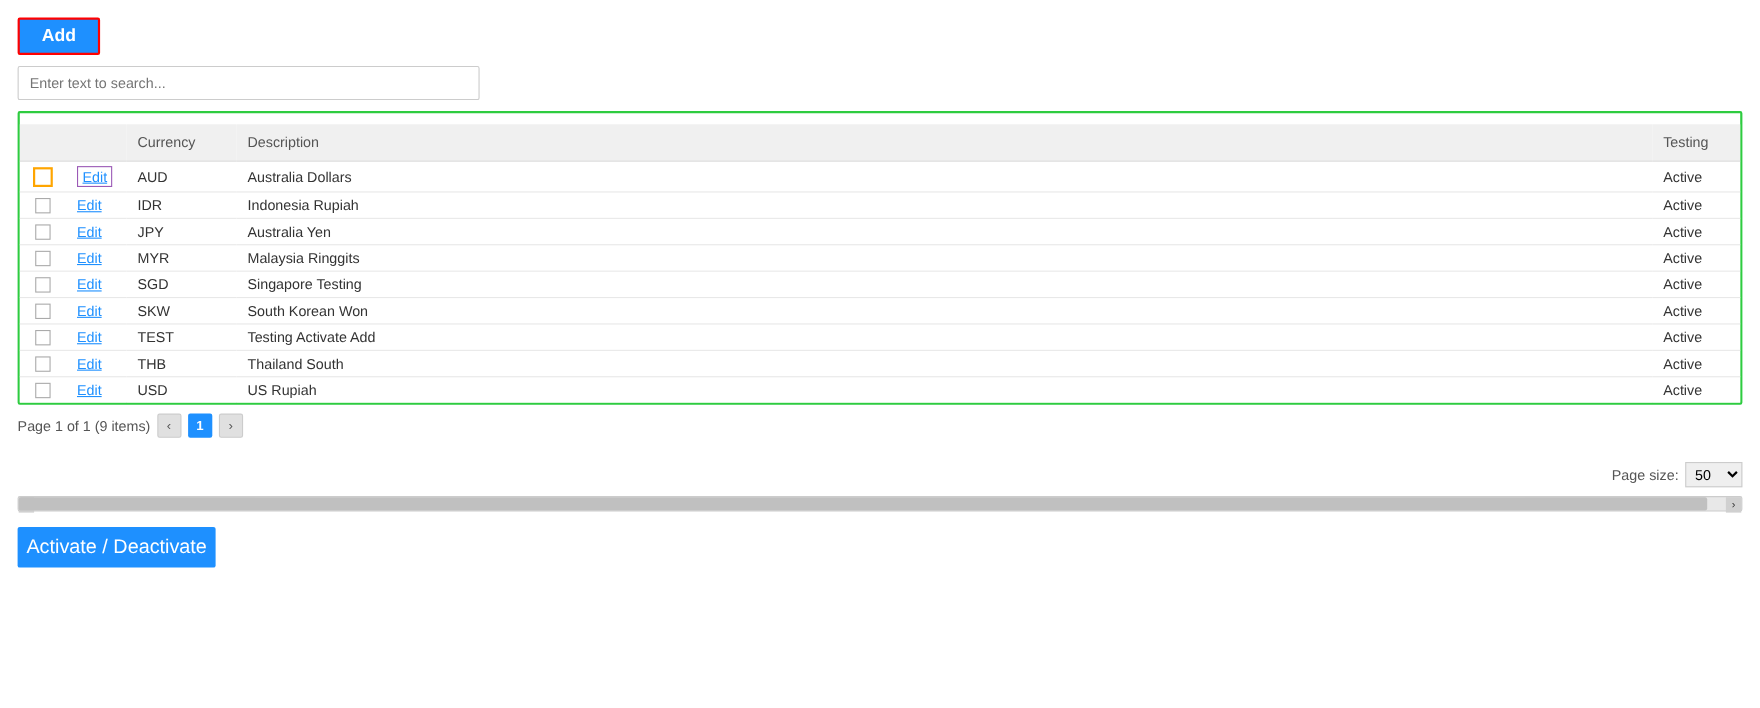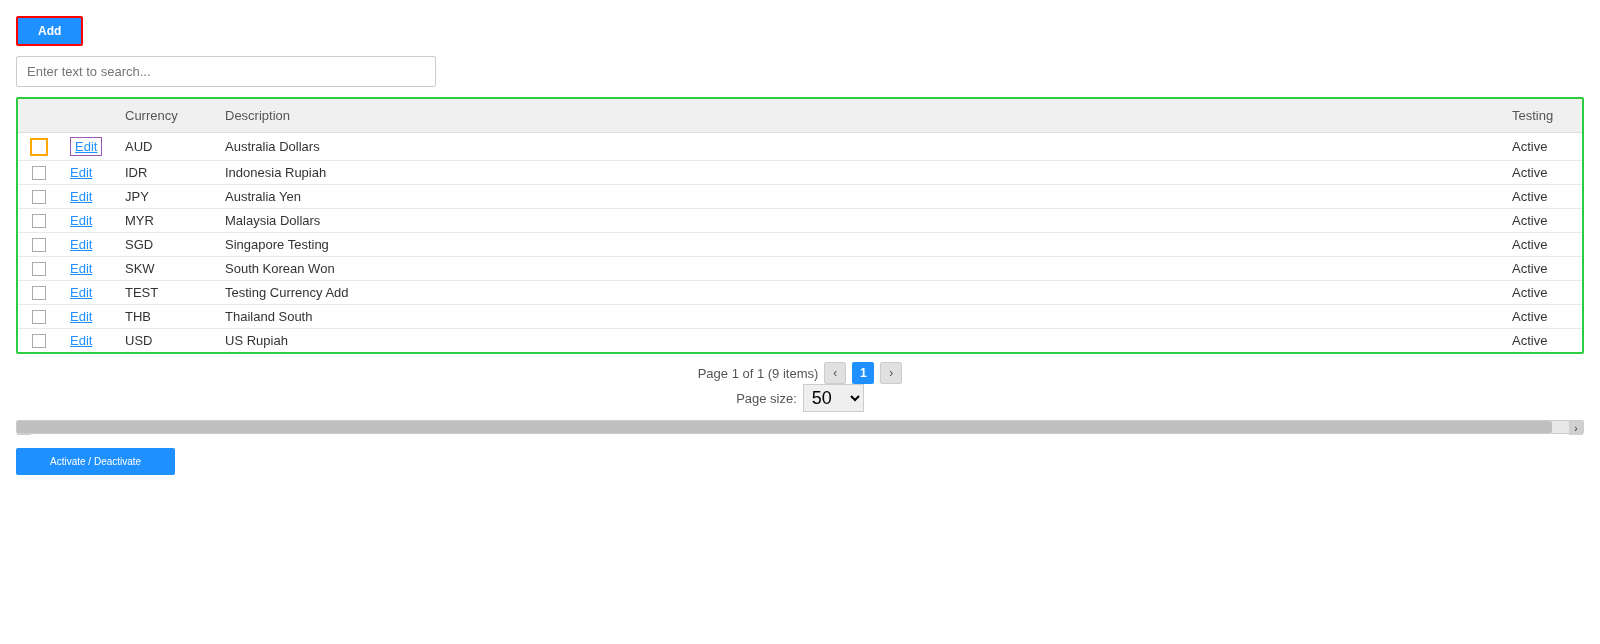--- a/index.html
+++ b/index.html
@@ -13,21 +13,21 @@
       background: #fff;
       min-height: 644px;
       padding: 16px;
       position: relative;
     }
     .add-button {
       background: #1e90ff;
       color: #fff;
       border: 2px solid red;
       padding: 6px 20px;
-      font-size: 12px;
+      font-size: 16px;
       cursor: pointer;
       font-weight: bold;
       border-radius: 2px;
       margin-bottom: 10px;
     }
     .search-bar {
       width: 420px;
       padding: 7px 10px;
       border: 1px solid #ccc;
       border-radius: 2px;
@@ -36,20 +36,21 @@
       margin-bottom: 10px;
       display: block;
     }
     .table-container {
       border: 2px solid #2ecc40;
       border-radius: 2px;
     }
     table {
       width: 100%;
       border-collapse: collapse;
+      margin-top: 10px;
     }
     thead tr {
       background: #f0f0f0;
     }
     thead th {
       padding: 9px 10px;
       text-align: left;
       font-weight: normal;
       color: #555;
       border-bottom: 1px solid #ddd;
@@ -104,26 +105,25 @@
       color: #1e90ff;
       text-decoration: underline;
       cursor: pointer;
       font-size: 13px;
       border: 1px solid #9b59b6;
       padding: 1px 4px;
       display: inline-block;
     }
     .pagination-bar {
       display: flex;
-      align-items: center;
+      align-items: flex-start;
       justify-content: space-between;
       margin-top: 8px;
       font-size: 13px;
       color: #555;
-      flex-direction: column;
     }
     .pagination-left {
       display: flex;
       align-items: center;
       gap: 6px;
     }
     .page-nav {
       width: 22px;
       height: 22px;
       background: #e0e0e0;
@@ -144,25 +144,26 @@
       align-items: center;
       justify-content: center;
       border-radius: 2px;
       font-size: 12px;
       font-weight: bold;
     }
     .pagination-right {
       display: flex;
       align-items: center;
       gap: 6px;
+      margin-top: 44px;
     }
     .page-size-select {
       border: 1px solid #ccc;
       padding: 2px 4px;
-      font-size: 18px;
+      font-size: 13px;
     }
     .scrollbar-container {
       margin-top: 8px;
       height: 14px;
       background: #e8e8e8;
       border: 1px solid #ccc;
       border-radius: 2px;
       position: relative;
     }
     .scrollbar-thumb {
@@ -174,22 +175,22 @@
       background: #c0c0c0;
       border-radius: 2px;
     }
     .bottom-bar {
       margin-top: 14px;
     }
     .activate-button {
       background: #1e90ff;
       color: #fff;
       border: none;
-      padding: 8px 34px;
-      font-size: 10px;
+      padding: 8px 8px;
+      font-size: 18px;
       cursor: pointer;
       border-radius: 2px;
     }
     .scroll-arrow {
       position: absolute;
       right: 0;
       top: 0;
       width: 14px;
       height: 14px;
       background: #d0d0d0;
@@ -271,21 +272,21 @@
             <td class="col-status">Active</td>
           </tr>
           <tr>
             <td class="col-check">
               <div class="checkbox-cell">
                 <span class="checkbox-plain"></span>
               </div>
             </td>
             <td class="col-edit"><a class="edit-link" href="#">Edit</a></td>
             <td class="col-currency">MYR</td>
-            <td class="col-description">Malaysia Dollars</td>
+            <td class="col-description">Malaysia Ringgits</td>
             <td class="col-status">Active</td>
           </tr>
           <tr>
             <td class="col-check">
               <div class="checkbox-cell">
                 <span class="checkbox-plain"></span>
               </div>
             </td>
             <td class="col-edit"><a class="edit-link" href="#">Edit</a></td>
             <td class="col-currency">SGD</td>
@@ -304,21 +305,21 @@
             <td class="col-status">Active</td>
           </tr>
           <tr>
             <td class="col-check">
               <div class="checkbox-cell">
                 <span class="checkbox-plain"></span>
               </div>
             </td>
             <td class="col-edit"><a class="edit-link" href="#">Edit</a></td>
             <td class="col-currency">TEST</td>
-            <td class="col-description">Testing Currency Add</td>
+            <td class="col-description">Testing Activate Add</td>
             <td class="col-status">Active</td>
           </tr>
           <tr>
             <td class="col-check">
               <div class="checkbox-cell">
                 <span class="checkbox-plain"></span>
               </div>
             </td>
             <td class="col-edit"><a class="edit-link" href="#">Edit</a></td>
             <td class="col-currency">THB</td>

